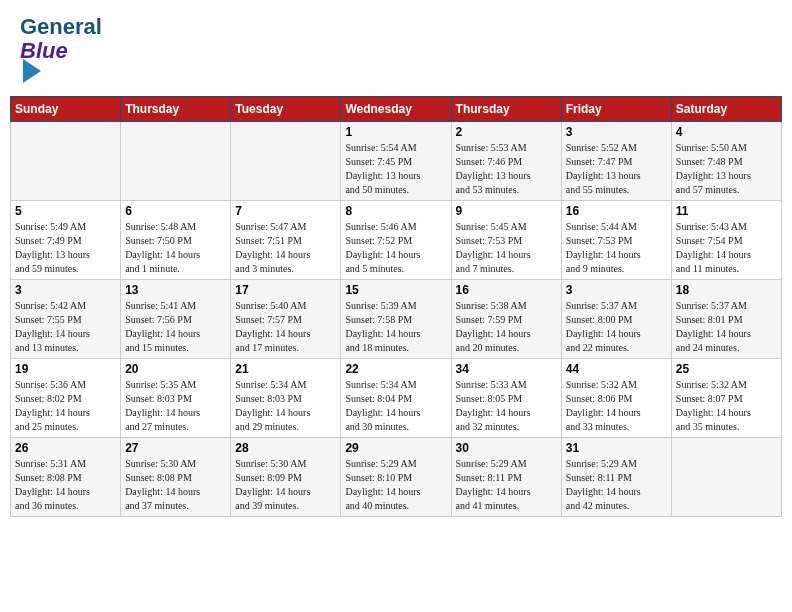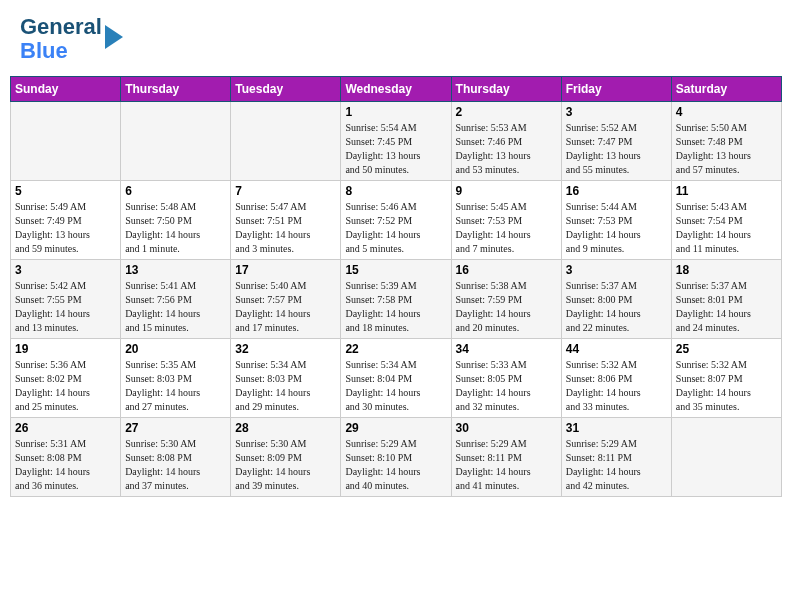--- a/index.html
+++ b/index.html
@@ -21,21 +21,22 @@
       display: flex;
       align-items: center;
     }
     .logo-text {
       font-size: 22px;
       font-weight: bold;
       color: #1a5276;
       line-height: 1.1;
     }
     .logo-text span {
-      color: #3b82f6;
+      color: #4c1d95;
+      font-style: italic;
     }
     .logo-arrow {
       width: 0;
       height: 0;
       border-top: 12px solid transparent;
       border-bottom: 12px solid transparent;
       border-left: 18px solid #2980b9;
       margin-left: 3px;
       margin-top: -4px;
     }
@@ -50,21 +51,21 @@
     .location {
       font-size: 14px;
       color: #444;
     }
     table {
       width: 100%;
       border-collapse: collapse;
       font-size: 10.5px;
     }
     thead th {
-      background-color: #a21caf;
+      background-color: #b91c1c;
       color: #fff;
       padding: 5px 4px;
       text-align: left;
       font-size: 12px;
       font-weight: bold;
       border: 1px solid #1a5276;
     }
     tbody td {
       border: 1px solid #ccc;
       vertical-align: top;
@@ -93,21 +94,21 @@
     td.empty {
       background-color: #f5f5f5;
     }
   </style>
 </head>
 <body>
 
 <div class="header">
   <div class="logo">
     <div>
-      <div style="display:flex;align-items:center;">
+      <div style="display:flex;align-items:flex-start;flex-direction:column;">
         <span class="logo-text">General<br><span>Blue</span></span>
         <div class="logo-arrow"></div>
       </div>
     </div>
   </div>
   <div class="title-block">
     <div class="month-title"></div>
     <div class="location"></div>
   </div>
 </div>
@@ -209,21 +210,21 @@
       <tr>
         <td>
           <span class="day-num">19</span>
           <div class="day-info">Sunrise: 5:36 AM<br>Sunset: 8:02 PM<br>Daylight: 14 hours<br>and 25 minutes.</div>
         </td>
         <td>
           <span class="day-num">20</span>
           <div class="day-info">Sunrise: 5:35 AM<br>Sunset: 8:03 PM<br>Daylight: 14 hours<br>and 27 minutes.</div>
         </td>
         <td>
-          <span class="day-num">32</span>
+          <span class="day-num">21</span>
           <div class="day-info">Sunrise: 5:34 AM<br>Sunset: 8:03 PM<br>Daylight: 14 hours<br>and 29 minutes.</div>
         </td>
         <td>
           <span class="day-num">22</span>
           <div class="day-info">Sunrise: 5:34 AM<br>Sunset: 8:04 PM<br>Daylight: 14 hours<br>and 30 minutes.</div>
         </td>
         <td>
           <span class="day-num">34</span>
           <div class="day-info">Sunrise: 5:33 AM<br>Sunset: 8:05 PM<br>Daylight: 14 hours<br>and 32 minutes.</div>
         </td>

